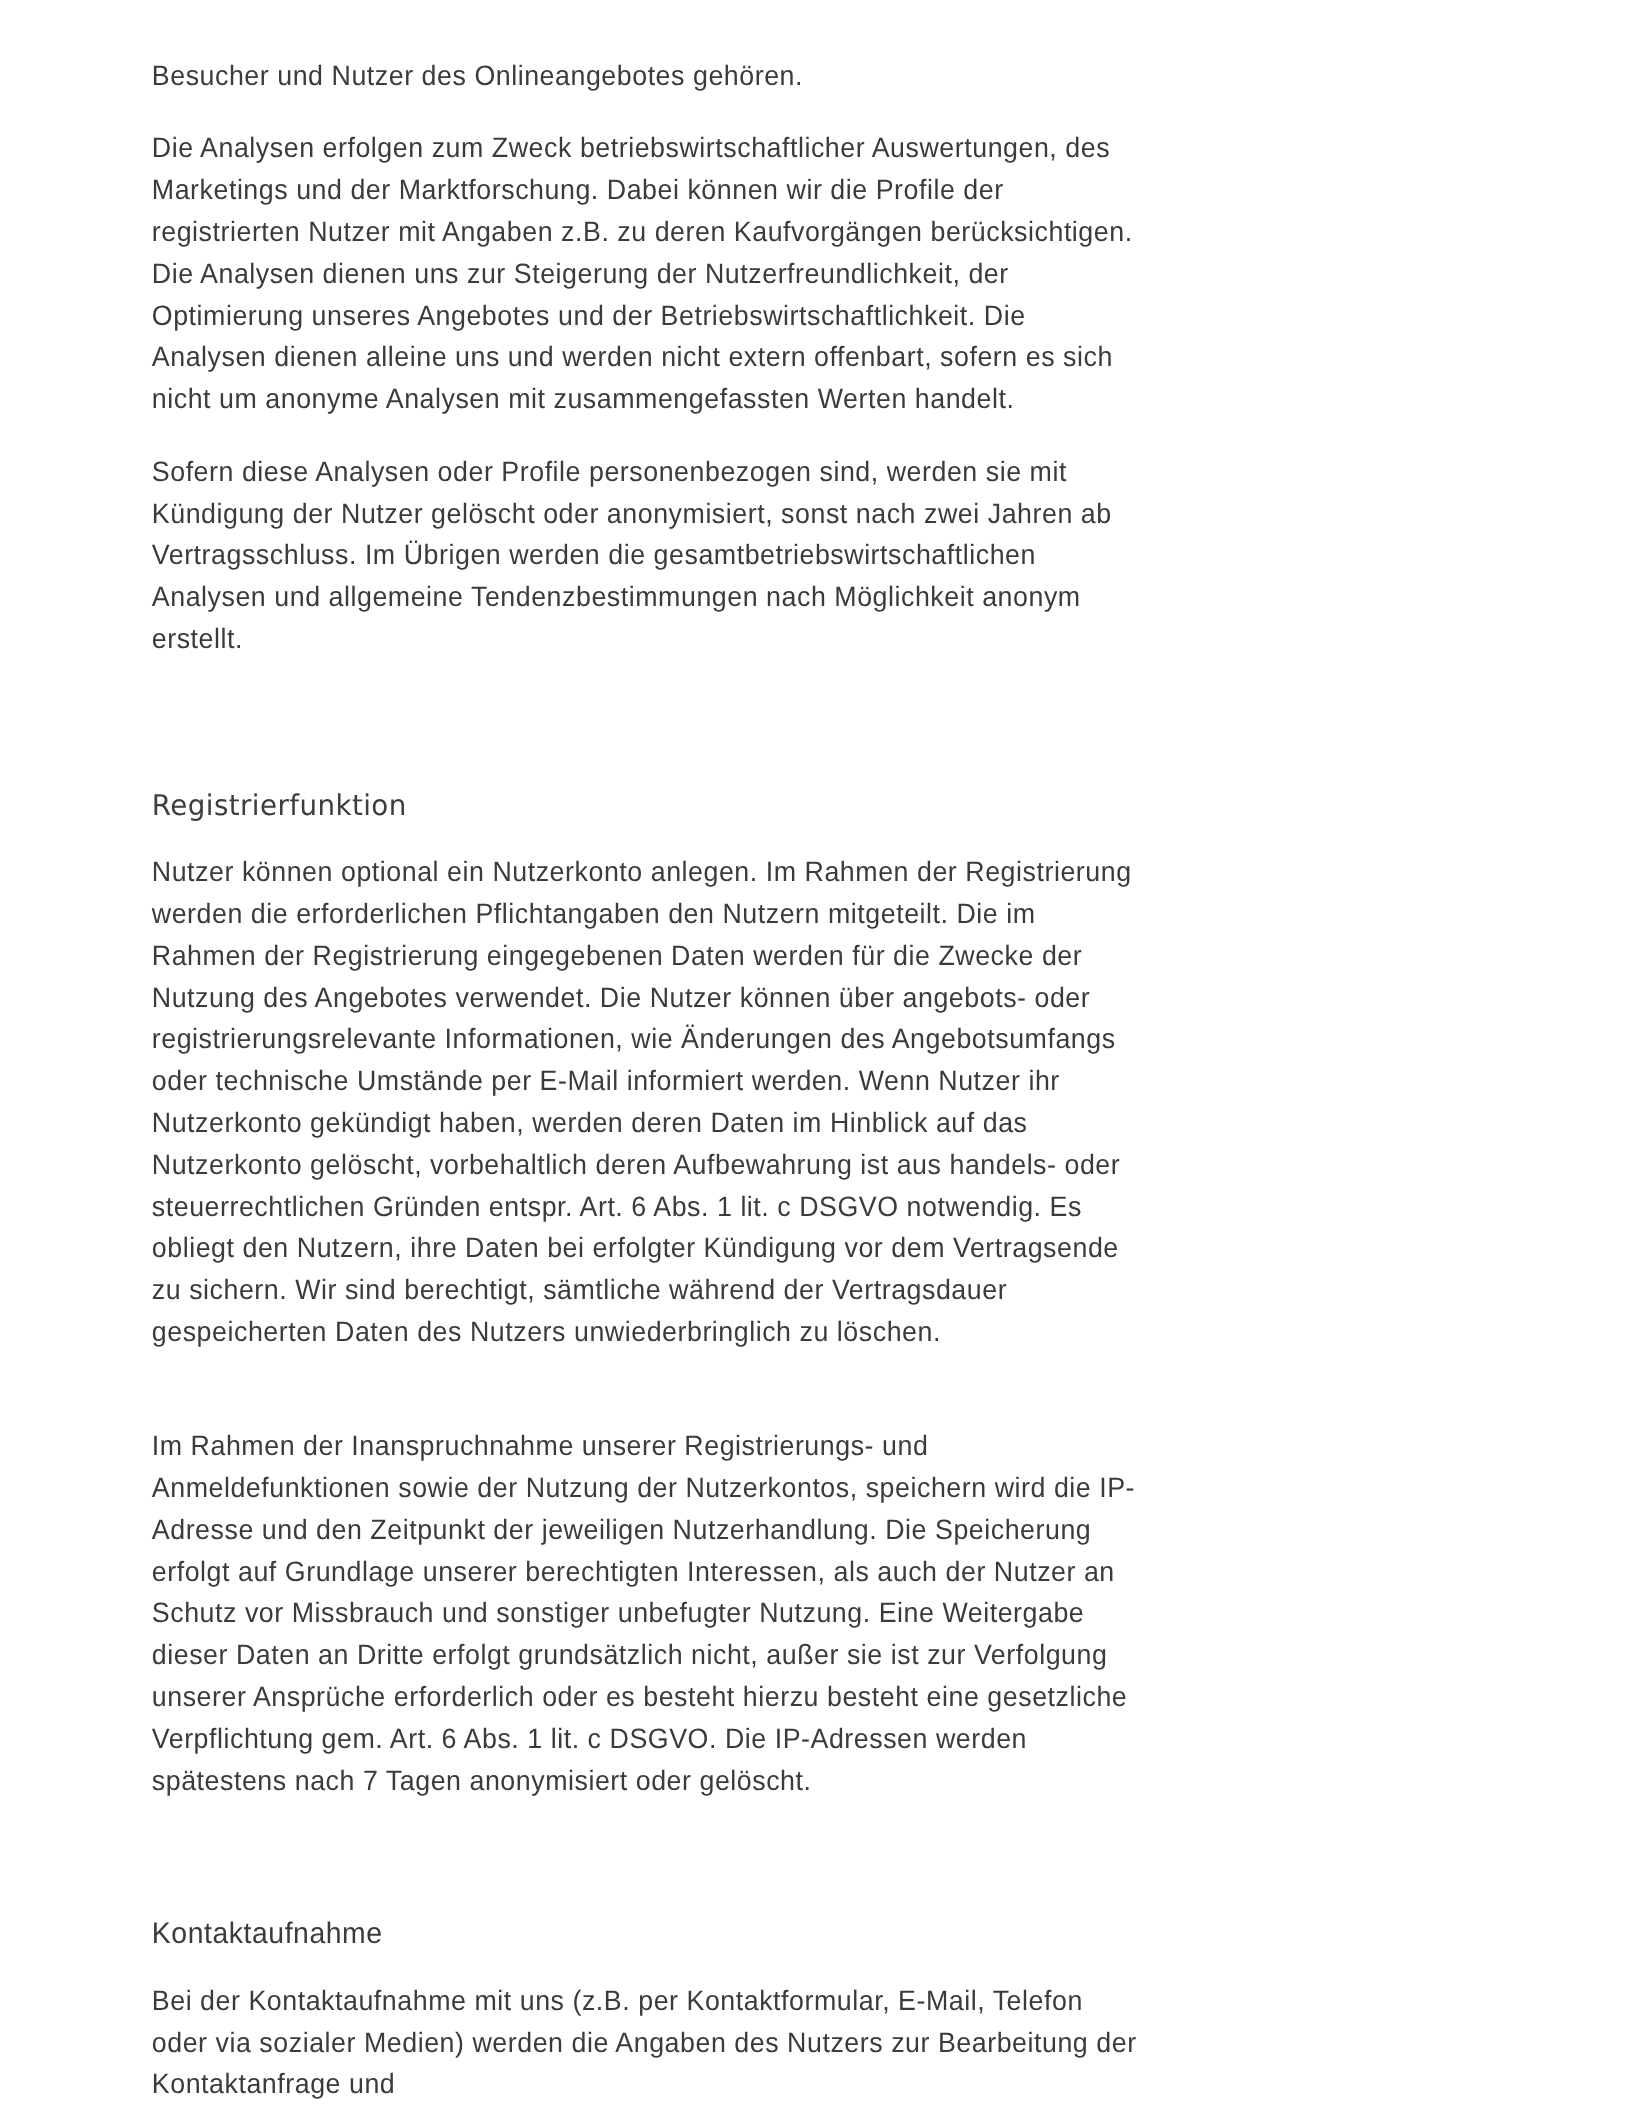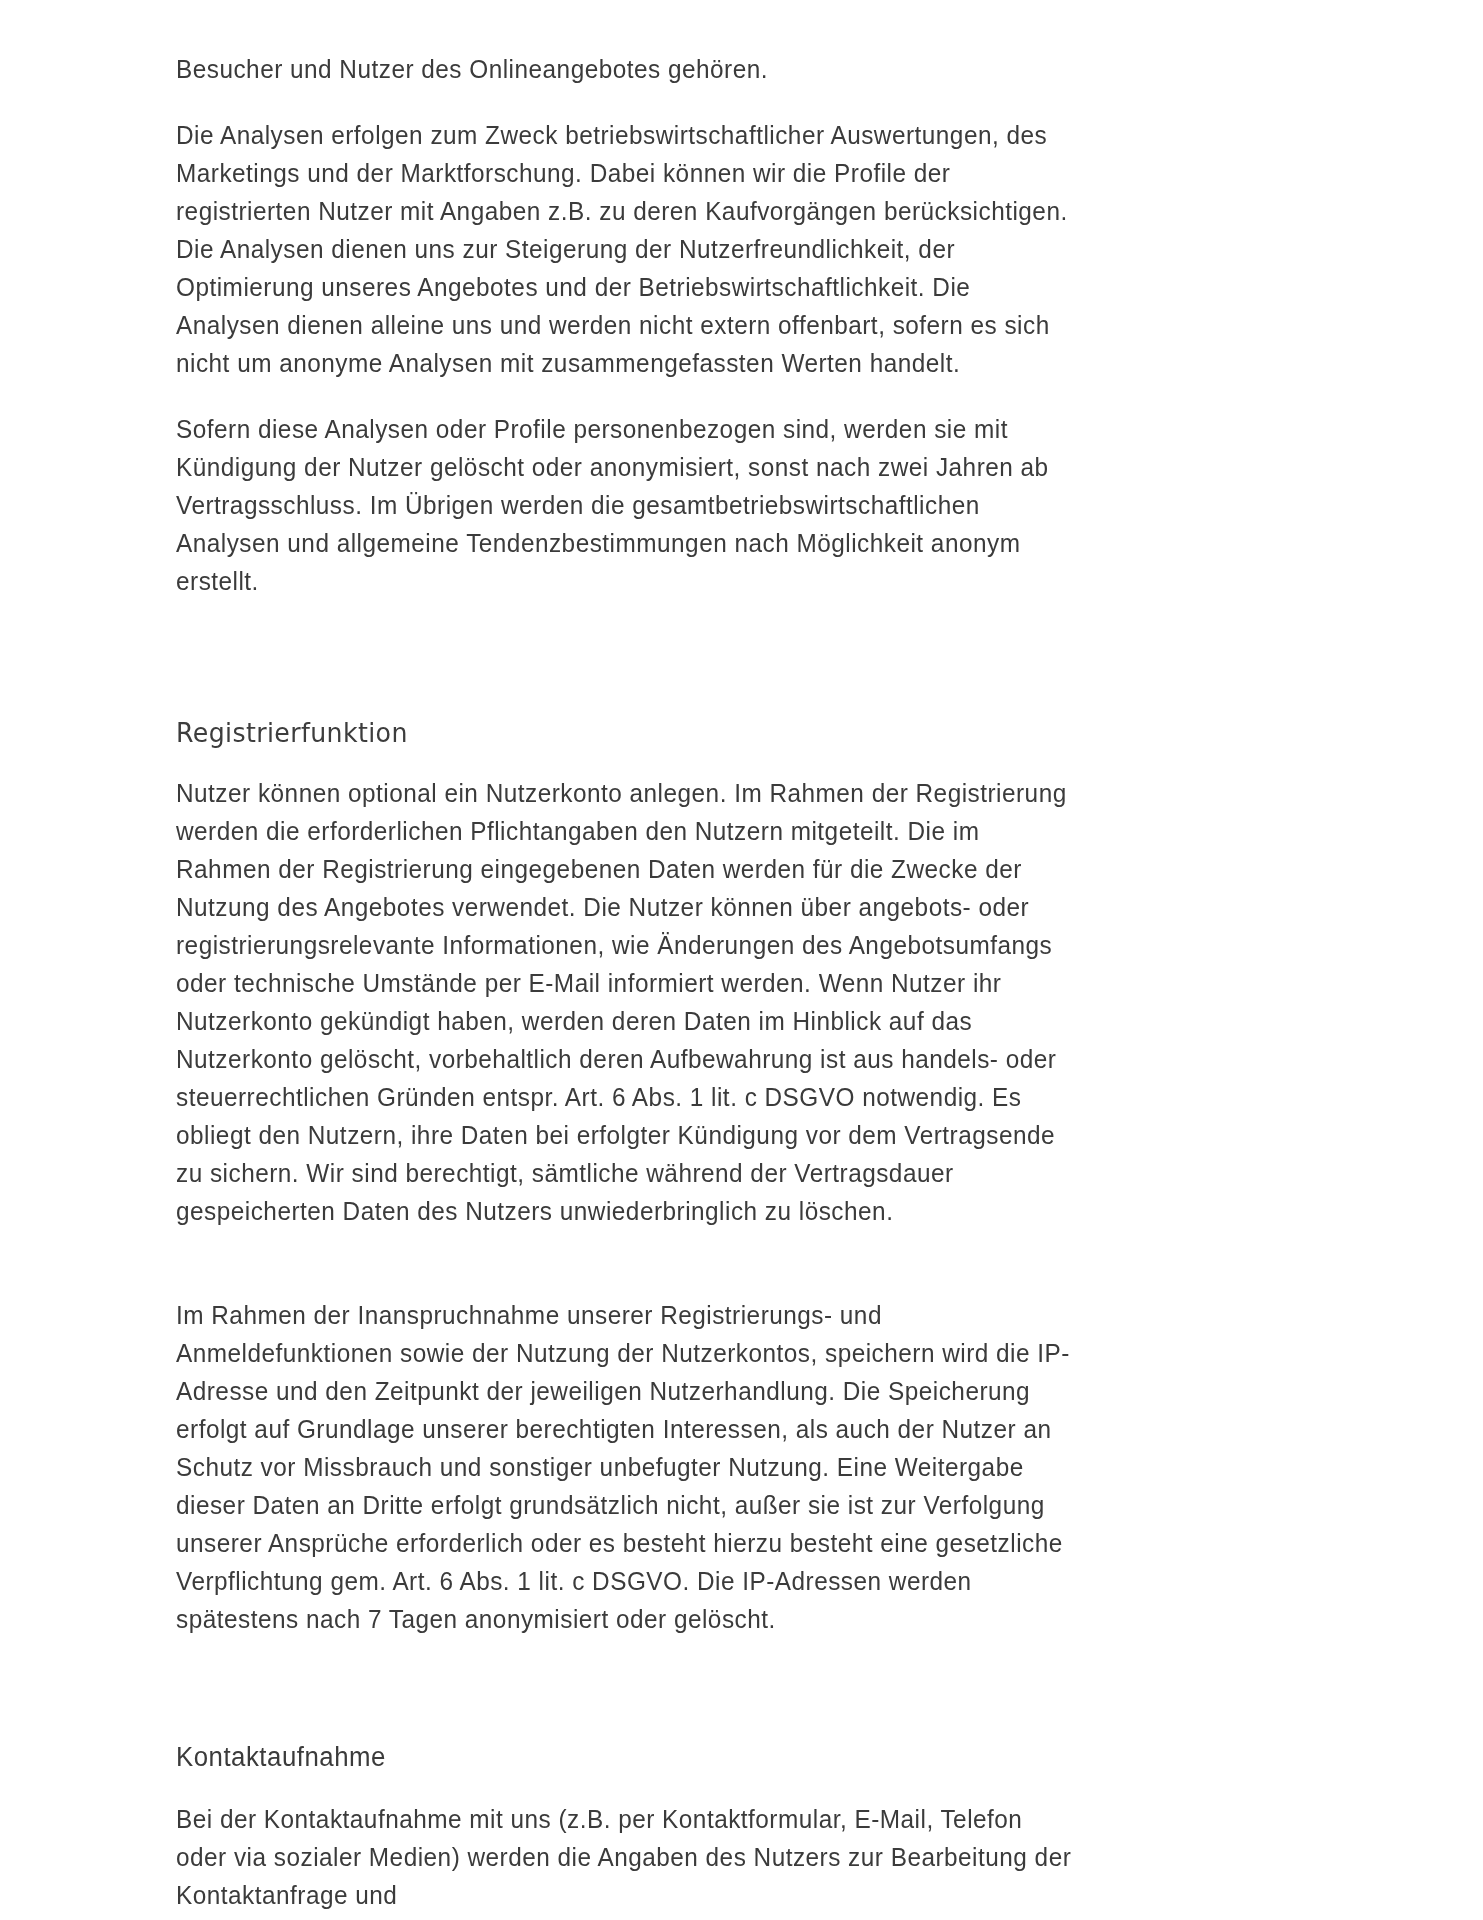--- a/index.html
+++ b/index.html
@@ -22,21 +22,20 @@
     inset: 0;
     background: #ffffff;
     padding: 0;
   }
 
   .content {
     position: absolute;
     left: 138px;
     top: 0;
     width: 940px;
-    margin-left: 38px;
   }
 
   
   .para {
     font-family: "Liberation Sans Narrow", "Liberation Sans", "DejaVu Sans Condensed", "DejaVu Sans", sans-serif;
     font-size: 25.5px;
     line-height: 38px;
     color: #3b3b3b;
     letter-spacing: 0.02em;
     font-weight: 400;

